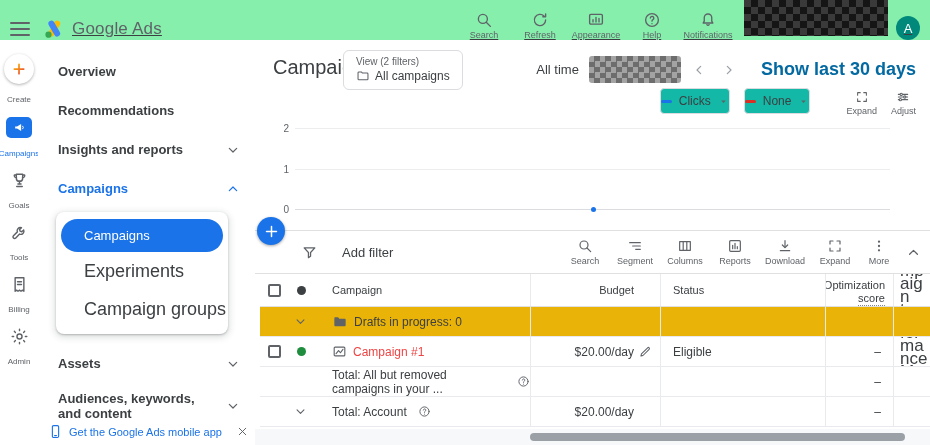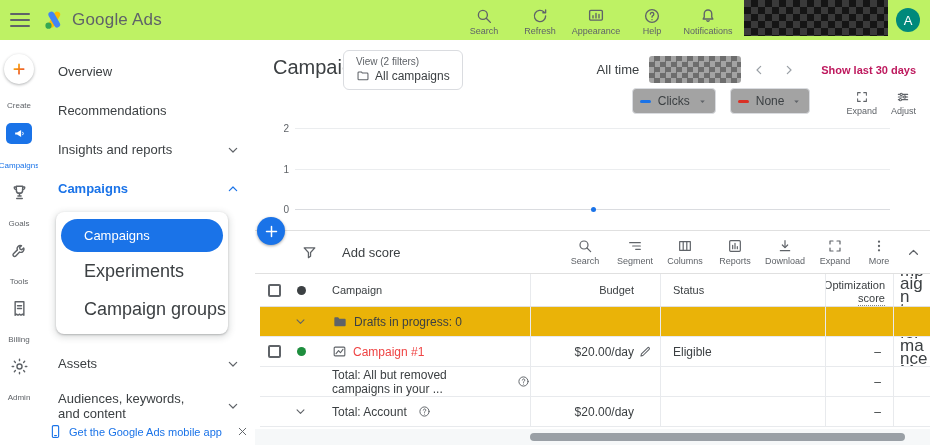--- a/index.html
+++ b/index.html
@@ -2,46 +2,46 @@
 <html><head>
 <meta charset="utf-8">
 <style>
   * { margin:0; padding:0; box-sizing:border-box; }
   html,body { width:930px; height:445px; overflow:hidden; background:#fff;
     font-family:"Liberation Sans", sans-serif; color:#3c4043; }
   svg.st { fill:none; stroke:#5f6368; stroke-width:1.8; stroke-linecap:round; stroke-linejoin:round; }
   svg.stb { fill:none; stroke:#1a73e8; stroke-width:1.8; stroke-linecap:round; stroke-linejoin:round; }
 
   
-  .app-header { position:absolute; left:0; top:0; right:0; height:40px; display:flex; align-items:center; background:#bef264; z-index:10; }
+  .app-header { position:absolute; left:0; top:0; right:0; height:40px; display:flex; align-items:flex-end; background:#86efac; z-index:10;text-decoration:underline; }
   .hamburger { width:20px; margin:0 12px 0 10px; cursor:pointer; }
   .hamburger span { display:block; height:2px; background:#5f6368; margin:4px 0; border-radius:1px; }
   .logo { display:flex; align-items:center; gap:6px; }
   .logo-text { font-size:17px; color:#5f6368; letter-spacing:.2px; }
   .header-spacer { flex:1; }
   .header-actions { display:flex; align-items:flex-start; gap:4px; margin-right:10px; }
   .hact { width:52px; display:flex; flex-direction:column; align-items:center; gap:1px; cursor:pointer; padding-top:3px; }
   .hact .lbl { font-size:9px; color:#5f6368; }
   .redact-dark { width:144px; height:36px; align-self:flex-start;
     background:repeating-conic-gradient(#151515 0% 25%, #3a3a3a 0% 50%) 0 0/14px 14px; }
   .avatar { width:24px; height:24px; border-radius:50%; background:#00897b; color:#fff; font-size:13px;
     display:flex; align-items:center; justify-content:center; margin:0 10px 0 8px; cursor:pointer; }
 
   
   .rail { position:absolute; left:0; top:40px; bottom:0; width:38px; background:#fff; display:flex; flex-direction:column; align-items:center; }
   .rail-item { width:100%; display:flex; flex-direction:column; align-items:center; margin-bottom:13px; cursor:pointer; }
-  .rail-item .lbl { font-size:8px; color:#5f6368; margin-top:17px; }
+  .rail-item .lbl { font-size:8px; color:#5f6368; margin-top:11px; }
   .create-circle { width:30px; height:30px; border-radius:50%; background:#fff; box-shadow:0 1px 3px rgba(60,64,67,.4);
     display:flex; align-items:center; justify-content:center; margin-top:14px; }
   .camp-ic { width:26px; height:21px; border-radius:5px; background:#1a73e8; display:flex; align-items:center; justify-content:center; }
   .rail-item.active .lbl { color:#1a73e8; }
 
   
   .sidebar { position:absolute; left:38px; top:40px; bottom:0; width:217px; background:#fff; padding-top:12px; }
-  .nav-item { height:39px; display:flex; align-items:center; padding:0 14px 0 20px; font-size:13px; color:#3c4043; cursor:pointer; }
+  .nav-item { height:39px; display:flex; align-items:center; padding:0 14px 0 20px; font-size:13px; color:#3c4043; cursor:pointer;font-weight:bold; }
   .nav-item .chev { margin-left:auto; display:flex; }
   .nav-item.parent-active { color:#1a73e8; font-weight:bold; }
   .subcard { margin:4px 27px 10px 18px; background:#fff; border-radius:8px; padding:7px 0 6px;
     box-shadow:0 1px 2px rgba(60,64,67,.3), 0 2px 6px 2px rgba(60,64,67,.15); }
   .pill { height:33px; margin:0 5px; border-radius:17px; background:#1a73e8; color:#fff;
     display:flex; align-items:center; padding-left:23px; font-size:13px; cursor:pointer; }
   .subitem { height:38px; display:flex; align-items:center; padding-left:28px; font-size:18px; color:#3c4043; cursor:pointer; }
   .nav-item.two-line { height:46px; }
   .nav-item.two-line .txt { width:150px; line-height:15px; }
   .sidebar-foot { position:absolute; left:10px; right:6px; bottom:6px; display:flex; align-items:center; gap:6px; }
@@ -52,25 +52,25 @@
   .main { position:absolute; left:255px; top:40px; right:0; bottom:0; background:#fff; }
   .page-title { position:absolute; left:18px; top:16px; font-size:20px; color:#3c4043; }
   .chip { position:absolute; left:88px; top:10px; border:1px solid #dadce0; border-radius:6px; background:#fff; padding:5px 12px 6px; cursor:pointer; }
   .chip-small { font-size:10px; color:#5f6368; }
   .chip-main { display:flex; align-items:center; gap:5px; font-size:12px; color:#3c4043; margin-top:2px; }
   .range-cluster { position:absolute; right:14px; top:16px; display:flex; align-items:center; gap:6px; }
   .time-label { font-size:13px; color:#3c4043; margin-right:4px; }
   .redact-date { width:92px; height:27px; border-radius:3px;
     background:repeating-conic-gradient(#6d6d6d 0% 25%, #a3a3a3 0% 50%) 0 0/11px 11px; }
   .nav-arrow { width:24px; height:24px; display:flex; align-items:center; justify-content:center; cursor:pointer; }
-  .show-link { font-size:11px; color:#be185d; font-weight:bold; margin-left:14px; cursor:pointer; }
+  .show-link { font-size:18px; color:#0369a1; font-weight:bold; margin-left:14px; cursor:pointer; }
 
   .chart-controls { position:absolute; top:48px; right:14px; display:flex; align-items:flex-start; gap:14px; }
   .metric-btn { display:flex; align-items:center; gap:7px; border:1px solid #dadce0; border-radius:4px; height:26px;
-    padding:0 7px; font-size:12px; color:#3c4043; background:#a3a3a3; cursor:pointer; }
+    padding:0 0; font-size:12px; color:#3c4043; background:#14b8a6; cursor:pointer; }
   .dash { width:11px; height:3px; border-radius:2px; }
   .tool-stack { display:flex; flex-direction:column; align-items:center; gap:2px; font-size:9px; color:#5f6368; cursor:pointer; padding-top:2px; }
 
   .chart { position:absolute; left:40px; right:40px; top:88px; height:82px; border-bottom:1px solid #dadce0; }
   .gl { position:absolute; left:0; right:0; height:1px; background:#ebedef; }
   .ytick { position:absolute; left:-18px; font-size:10px; color:#5f6368; width:12px; text-align:right; }
   .chart-dot { position:absolute; width:5px; height:5px; border-radius:50%; background:#1a73e8; left:296px; bottom:-3px; }
 
   .fab { position:absolute; left:257px; top:217px; width:28px; height:28px; border-radius:50%; background:#1a73e8;
     display:flex; align-items:center; justify-content:center; box-shadow:0 1px 3px rgba(0,0,0,.35); cursor:pointer; z-index:6; }
@@ -362,21 +362,21 @@
     <span class="ytick" style="top:76px">0</span>
     <div class="chart-dot"></div>
   </div>
 
   <div class="toolbar">
     <span class="funnel">
       <svg class="st" width="17" height="17" viewBox="0 0 24 24">
           <path d="M4.5 5.5h15l-6 6.5v5.3l-3 1.9v-7.2z"></path>
         </svg>
     </span>
-    <span class="add-filter">Add score</span>
+    <span class="add-filter">Add filter</span>
     <div class="tb-spacer"></div>
     <div class="tb-stack">
       <svg class="st" width="16" height="16" viewBox="0 0 24 24">
           <circle cx="10.5" cy="10.5" r="6"></circle>
           <line x1="15" y1="15" x2="20.5" y2="20.5"></line>
         </svg>
       <span>Search</span>
     </div>
     <div class="tb-stack">
       <svg class="st" width="16" height="16" viewBox="0 0 24 24">

